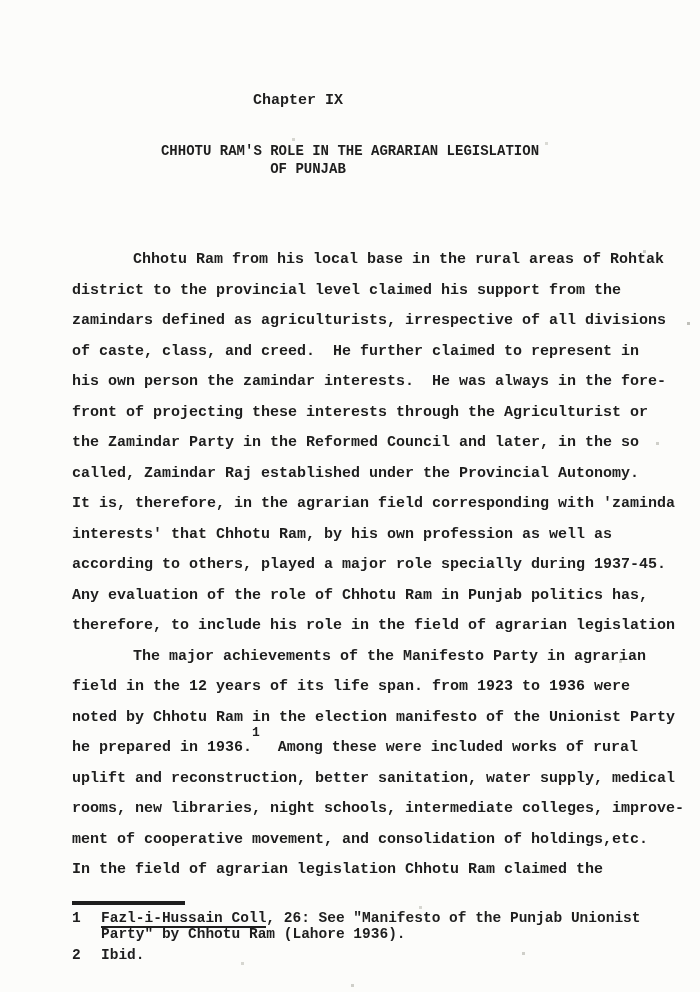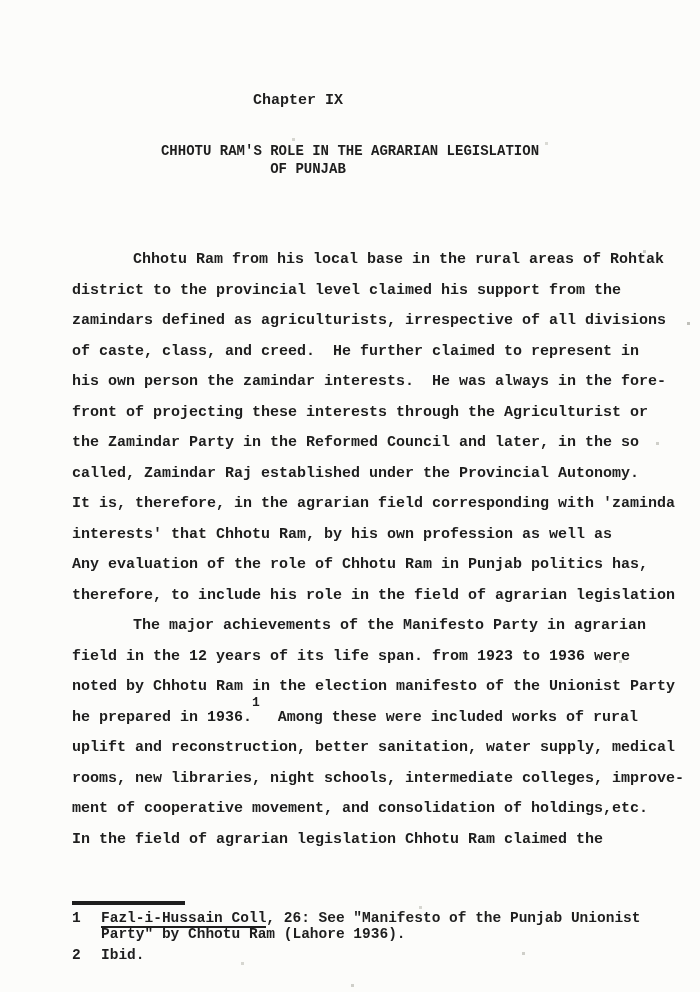--- a/index.html
+++ b/index.html
@@ -80,20 +80,21 @@
         <div class="line">Chhotu Ram from his local base in the rural areas of Rohtak</div>
         <div class="line">district to the provincial level claimed his support from the</div>
         <div class="line">zamindars defined as agriculturists, irrespective of all divisions</div>
         <div class="line">of caste, class, and creed.  He further claimed to represent in</div>
         <div class="line">his own person the zamindar interests.  He was always in the fore-</div>
         <div class="line">front of projecting these interests through the Agriculturist or</div>
         <div class="line">the Zamindar Party in the Reformed Council and later, in the so</div>
         <div class="line">called, Zamindar Raj established under the Provincial Autonomy.</div>
         <div class="line">It is, therefore, in the agrarian field corresponding with 'zaminda</div>
         <div class="line">interests' that Chhotu Ram, by his own profession as well as</div>
+        <div class="line">according to others, played a major role specially during 1937-45.</div>
         <div class="line">Any evaluation of the role of Chhotu Ram in Punjab politics has,</div>
         <div class="line">therefore, to include his role in the field of agrarian legislation</div>
       </div>
       <div class="para">
         <div class="line">The major achievements of the Manifesto Party in agrarian</div>
         <div class="line">field in the 12 years of its life span. from 1923 to 1936 were</div>
         <div class="line">noted by Chhotu Ram in the election manifesto of the Unionist Party</div>
         <div class="line">he prepared in 1936.<sup class="sup-ref">1</sup>  Among these were included works of rural</div>
         <div class="line">uplift and reconstruction, better sanitation, water supply, medical</div>
         <div class="line">rooms, new libraries, night schools, intermediate colleges, improve-</div>

